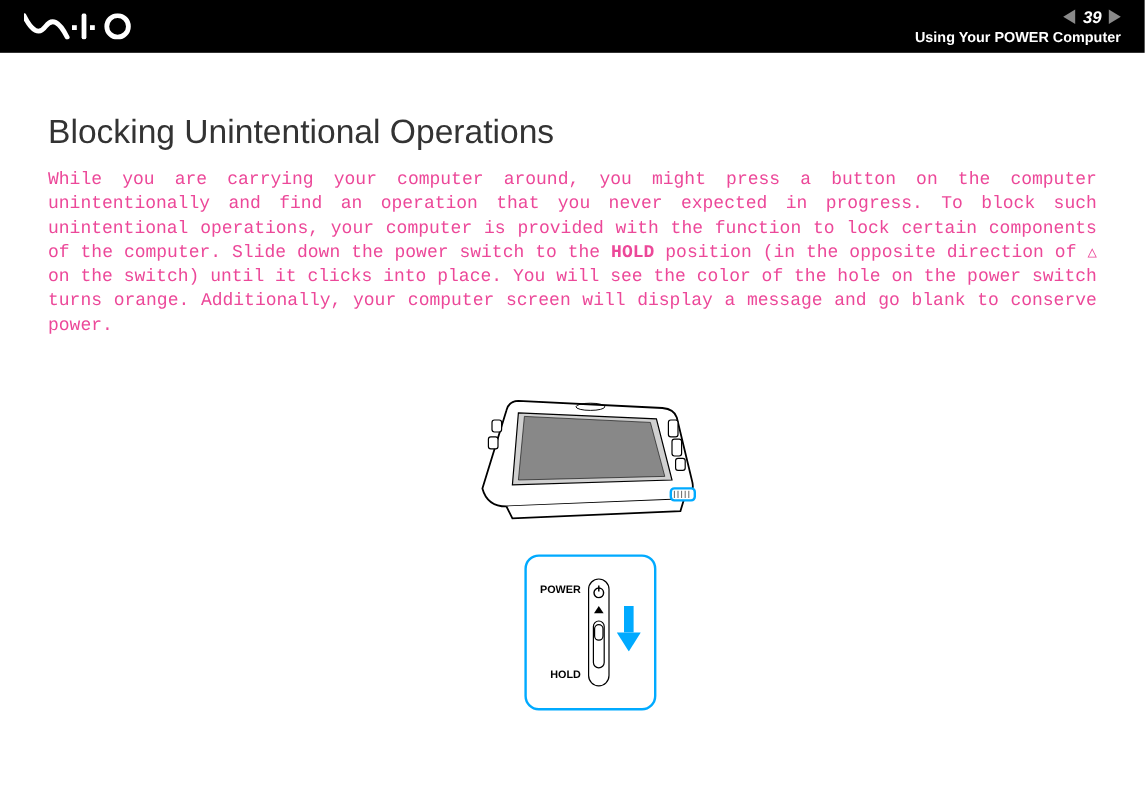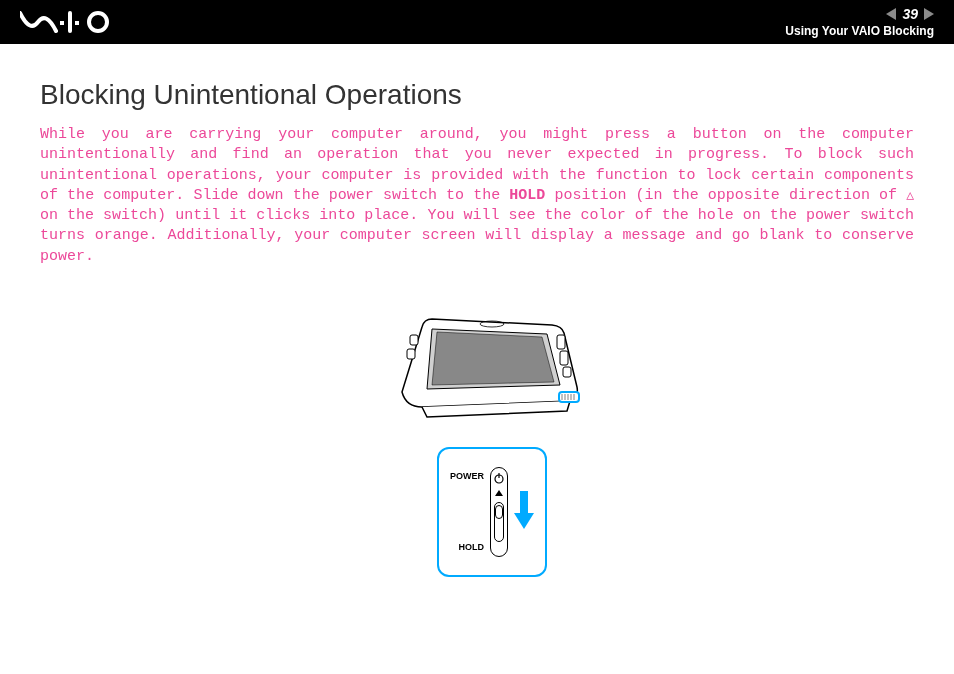--- a/index.html
+++ b/index.html
@@ -56,22 +56,21 @@
       border-bottom: 6px solid transparent;
       border-left: 10px solid #8a8a8a;
     }
     .section-title {
       color: #ffffff;
       font-weight: bold;
       font-size: 12px;
       margin-top: 2px;
     }
     .content {
-      padding: 23px 40px 20px 40px;
-      margin-top: 12px;
+      padding: 50px 40px 20px 40px;
     }
     .page-title {
       font-size: 28px;
       font-weight: normal;
       color: #333333;
       margin-bottom: 14px;
     }
     .body-text {
       font-size: 15px;
       line-height: 1.35;
@@ -184,21 +183,21 @@
       <rect x="55" y="10" width="4" height="4" fill="#ffffff"></rect>
       <circle cx="78" cy="11" r="9" stroke="#ffffff" stroke-width="4" fill="none"></circle>
     </svg>
   </div>
   <div class="header-right">
     <div class="page-nav">
       <div class="nav-arrow-left"></div>
       <span>39</span>
       <div class="nav-arrow-right"></div>
     </div>
-    <div class="section-title">Using Your VAIO Blocking</div>
+    <div class="section-title">Using Your POWER Computer</div>
   </div>
 </div>
 
 <div class="content">
   <h1 class="page-title">Blocking Unintentional Operations</h1>
   <p class="body-text">
     <span>While you are carrying your computer around, you might press a button on the computer unintentionally and find an operation that you never expected in progress. To block such unintentional operations, your computer is provided with the function to lock certain components of the computer. Slide down the power switch to the </span><span class="bold">HOLD</span><span> position (in the opposite direction of </span><span class="triangle-symbol">△</span><span> on the switch) until it clicks into place. You will see the color of the hole on the power switch turns orange. Additionally, your computer screen will display a message and go blank to conserve power.</span>
   </p>
 
   <div class="diagram-container">

